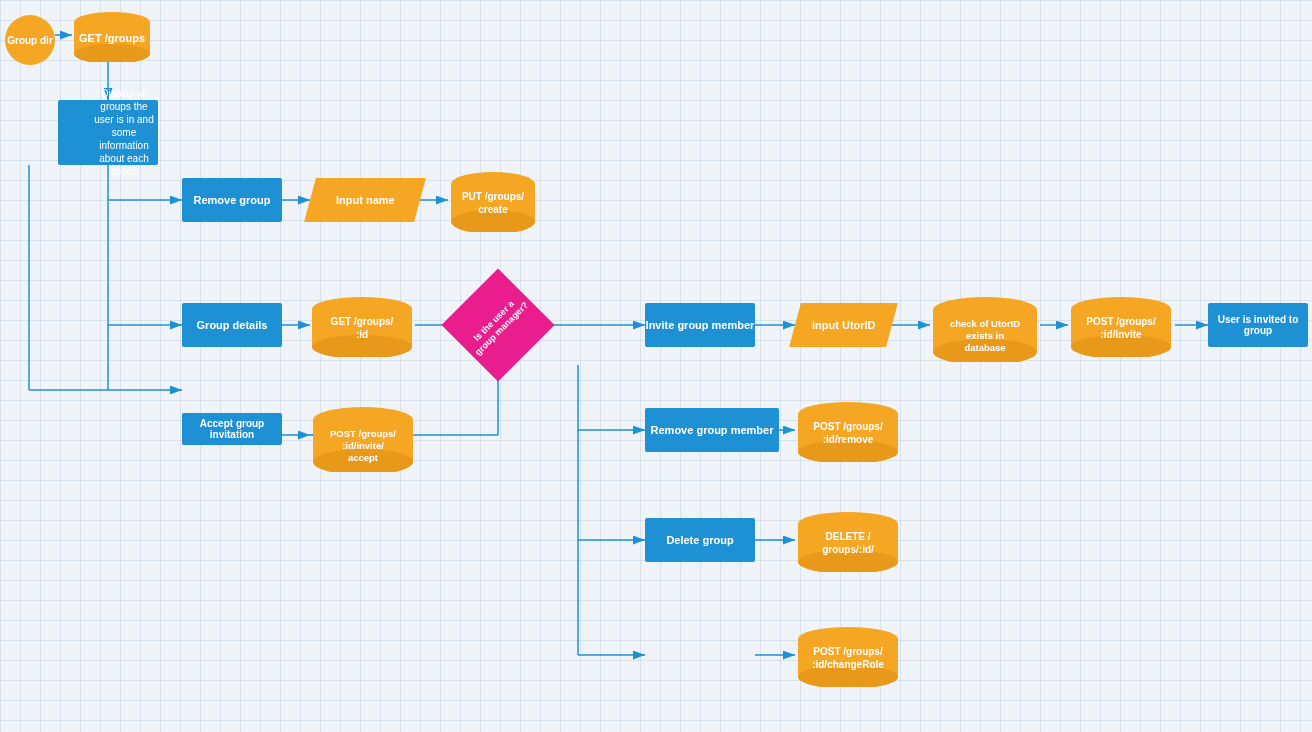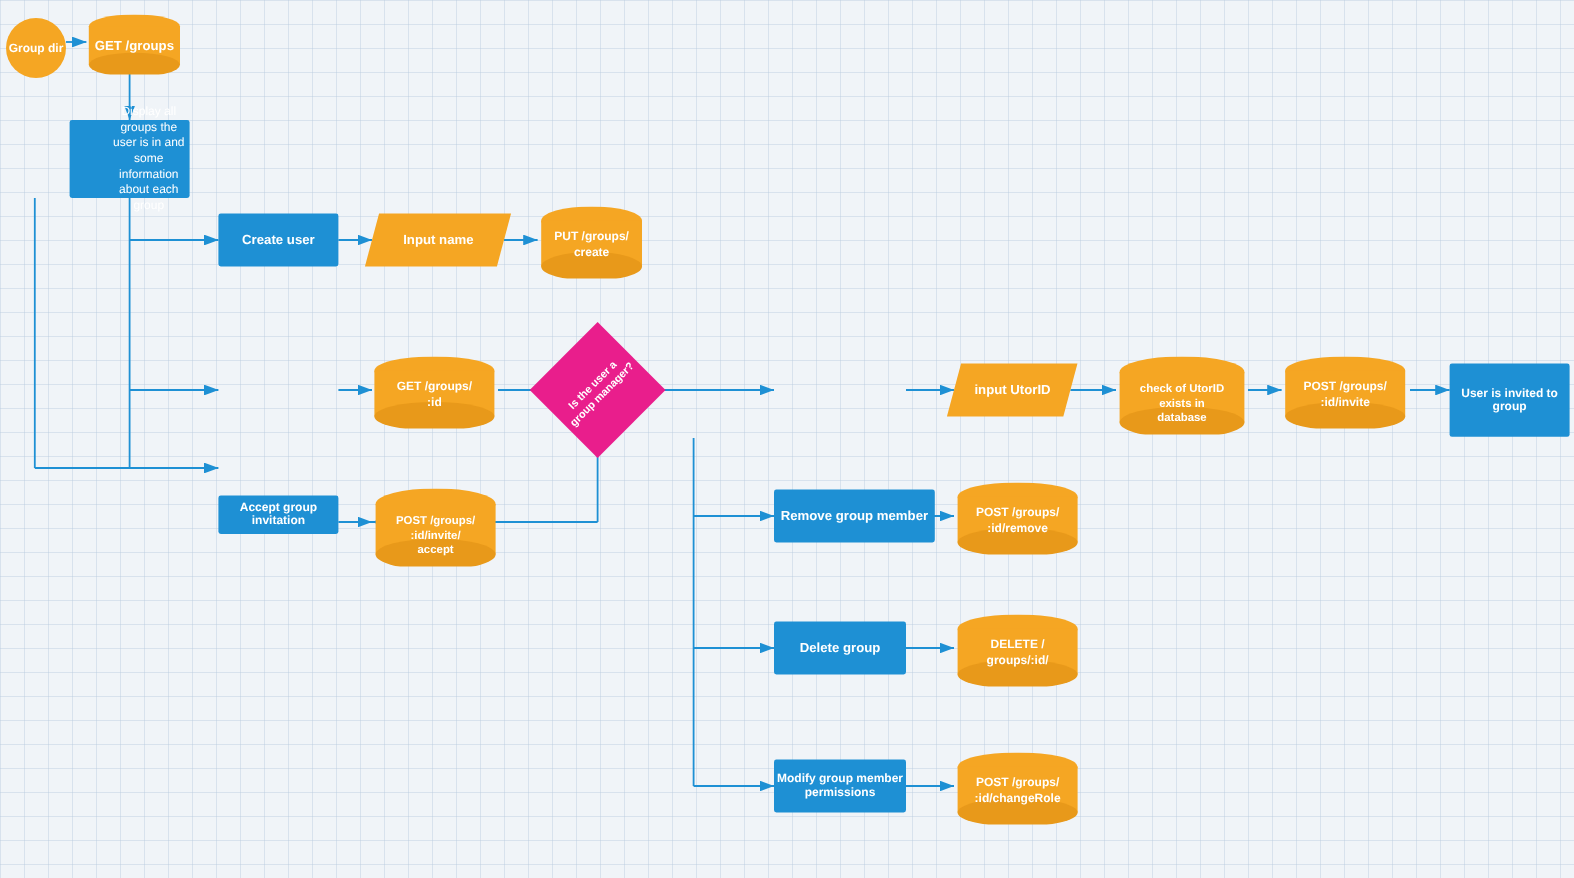--- a/index.html
+++ b/index.html
@@ -194,53 +194,60 @@
     <rect x="2" y="10" width="76" height="32" fill="#f5a623"></rect>
     <ellipse cx="40" cy="42" rx="38" ry="10" fill="#e8991a"></ellipse>
     <text x="40" y="30" text-anchor="middle" fill="white" font-size="11" font-weight="bold">GET /groups</text>
   </svg>
 
   <div class="info-box" style="left:58px; top:100px; width:100px; height:65px; font-size:10px; line-height:1.3;padding-left:36px;">
     <span>Display all groups the user is in and some information about each group</span>
   </div>
 
   <div class="node rect-blue" style="left:182px; top:178px; width:100px; height:44px;">
-    <span>Create user</span>
+    <span>Remove group</span>
   </div>
 
   <div class="parallelogram" style="left:310px; top:178px; width:110px; height:44px;">
     <span>Input name</span>
   </div>
 
   <svg style="position:absolute; left:448px; top:172px; width:90px; height:60px;">
     <ellipse cx="45" cy="12" rx="42" ry="12" fill="#f5a623"></ellipse>
     <rect x="3" y="12" width="84" height="38" fill="#f5a623"></rect>
     <ellipse cx="45" cy="50" rx="42" ry="12" fill="#e8991a"></ellipse>
     <text x="45" y="28" text-anchor="middle" fill="white" font-size="10" font-weight="bold">PUT /groups/</text>
     <text x="45" y="41" text-anchor="middle" fill="white" font-size="10" font-weight="bold">create</text>
   </svg>
 
+  <div class="node rect-blue" style="left:182px; top:303px; width:100px; height:44px;">
+    <span>Group details</span>
+  </div>
 
   <svg style="position:absolute; left:310px; top:297px; width:105px; height:60px;">
     <ellipse cx="52" cy="12" rx="50" ry="12" fill="#f5a623"></ellipse>
     <rect x="2" y="12" width="100" height="38" fill="#f5a623"></rect>
     <ellipse cx="52" cy="50" rx="50" ry="12" fill="#e8991a"></ellipse>
     <text x="52" y="28" text-anchor="middle" fill="white" font-size="10" font-weight="bold">GET /groups/</text>
     <text x="52" y="41" text-anchor="middle" fill="white" font-size="10" font-weight="bold">:id</text>
   </svg>
 
   <div style="position:absolute; left:458px; top:285px; width:80px; height:80px;">
     <div class="diamond"></div>
     <div class="diamond-text">
       <span style="font-size:9px; line-height:1.2;">Is the user a
 group
 manager?</span>
     </div>
   </div>
 
+  <div class="node rect-blue" style="left:645px; top:303px; width:110px; height:44px;">
+    <span>Invite group
+member</span>
+  </div>
 
   <div class="parallelogram" style="left:795px; top:303px; width:97px; height:44px;">
     <span>input UtorID</span>
   </div>
 
   <svg style="position:absolute; left:930px; top:297px; width:110px; height:65px;">
     <ellipse cx="55" cy="13" rx="52" ry="13" fill="#f5a623"></ellipse>
     <rect x="3" y="13" width="104" height="42" fill="#f5a623"></rect>
     <ellipse cx="55" cy="55" rx="52" ry="13" fill="#e8991a"></ellipse>
     <text x="55" y="30" text-anchor="middle" fill="white" font-size="9.5" font-weight="bold">check of UtorID</text>
@@ -249,21 +256,21 @@
   </svg>
 
   <svg style="position:absolute; left:1068px; top:297px; width:107px; height:60px;">
     <ellipse cx="53" cy="12" rx="50" ry="12" fill="#f5a623"></ellipse>
     <rect x="3" y="12" width="100" height="38" fill="#f5a623"></rect>
     <ellipse cx="53" cy="50" rx="50" ry="12" fill="#e8991a"></ellipse>
     <text x="53" y="28" text-anchor="middle" fill="white" font-size="10" font-weight="bold">POST /groups/</text>
     <text x="53" y="41" text-anchor="middle" fill="white" font-size="10" font-weight="bold">:id/invite</text>
   </svg>
 
-  <div class="node rect-blue" style="left:1208px; top:303px; width:100px; height:61px; font-size:10px;justify-content:center;">
+  <div class="node rect-blue" style="left:1208px; top:303px; width:100px; height:44px; font-size:10px;justify-content:center;">
     <span>User is invited to
 group</span>
   </div>
 
   <div class="node rect-blue" style="left:645px; top:408px; width:134px; height:44px;">
     <span>Remove group
 member</span>
   </div>
 
   <svg style="position:absolute; left:795px; top:402px; width:107px; height:60px;">
@@ -293,25 +300,20 @@
   </div>
 
   <svg style="position:absolute; left:795px; top:512px; width:107px; height:60px;">
     <ellipse cx="53" cy="12" rx="50" ry="12" fill="#f5a623"></ellipse>
     <rect x="3" y="12" width="100" height="38" fill="#f5a623"></rect>
     <ellipse cx="53" cy="50" rx="50" ry="12" fill="#e8991a"></ellipse>
     <text x="53" y="28" text-anchor="middle" fill="white" font-size="10" font-weight="bold">DELETE /</text>
     <text x="53" y="41" text-anchor="middle" fill="white" font-size="10" font-weight="bold">groups/:id/</text>
   </svg>
 
-  <div class="node rect-blue" style="left:645px; top:633px; width:110px; height:44px; font-size:10px;">
-    <span>Modify group
-member
-permissions</span>
-  </div>
 
   <svg style="position:absolute; left:795px; top:627px; width:107px; height:60px;">
     <ellipse cx="53" cy="12" rx="50" ry="12" fill="#f5a623"></ellipse>
     <rect x="3" y="12" width="100" height="38" fill="#f5a623"></rect>
     <ellipse cx="53" cy="50" rx="50" ry="12" fill="#e8991a"></ellipse>
     <text x="53" y="28" text-anchor="middle" fill="white" font-size="10" font-weight="bold">POST /groups/</text>
     <text x="53" y="41" text-anchor="middle" fill="white" font-size="10" font-weight="bold">:id/changeRole</text>
   </svg>
 
 </div>

